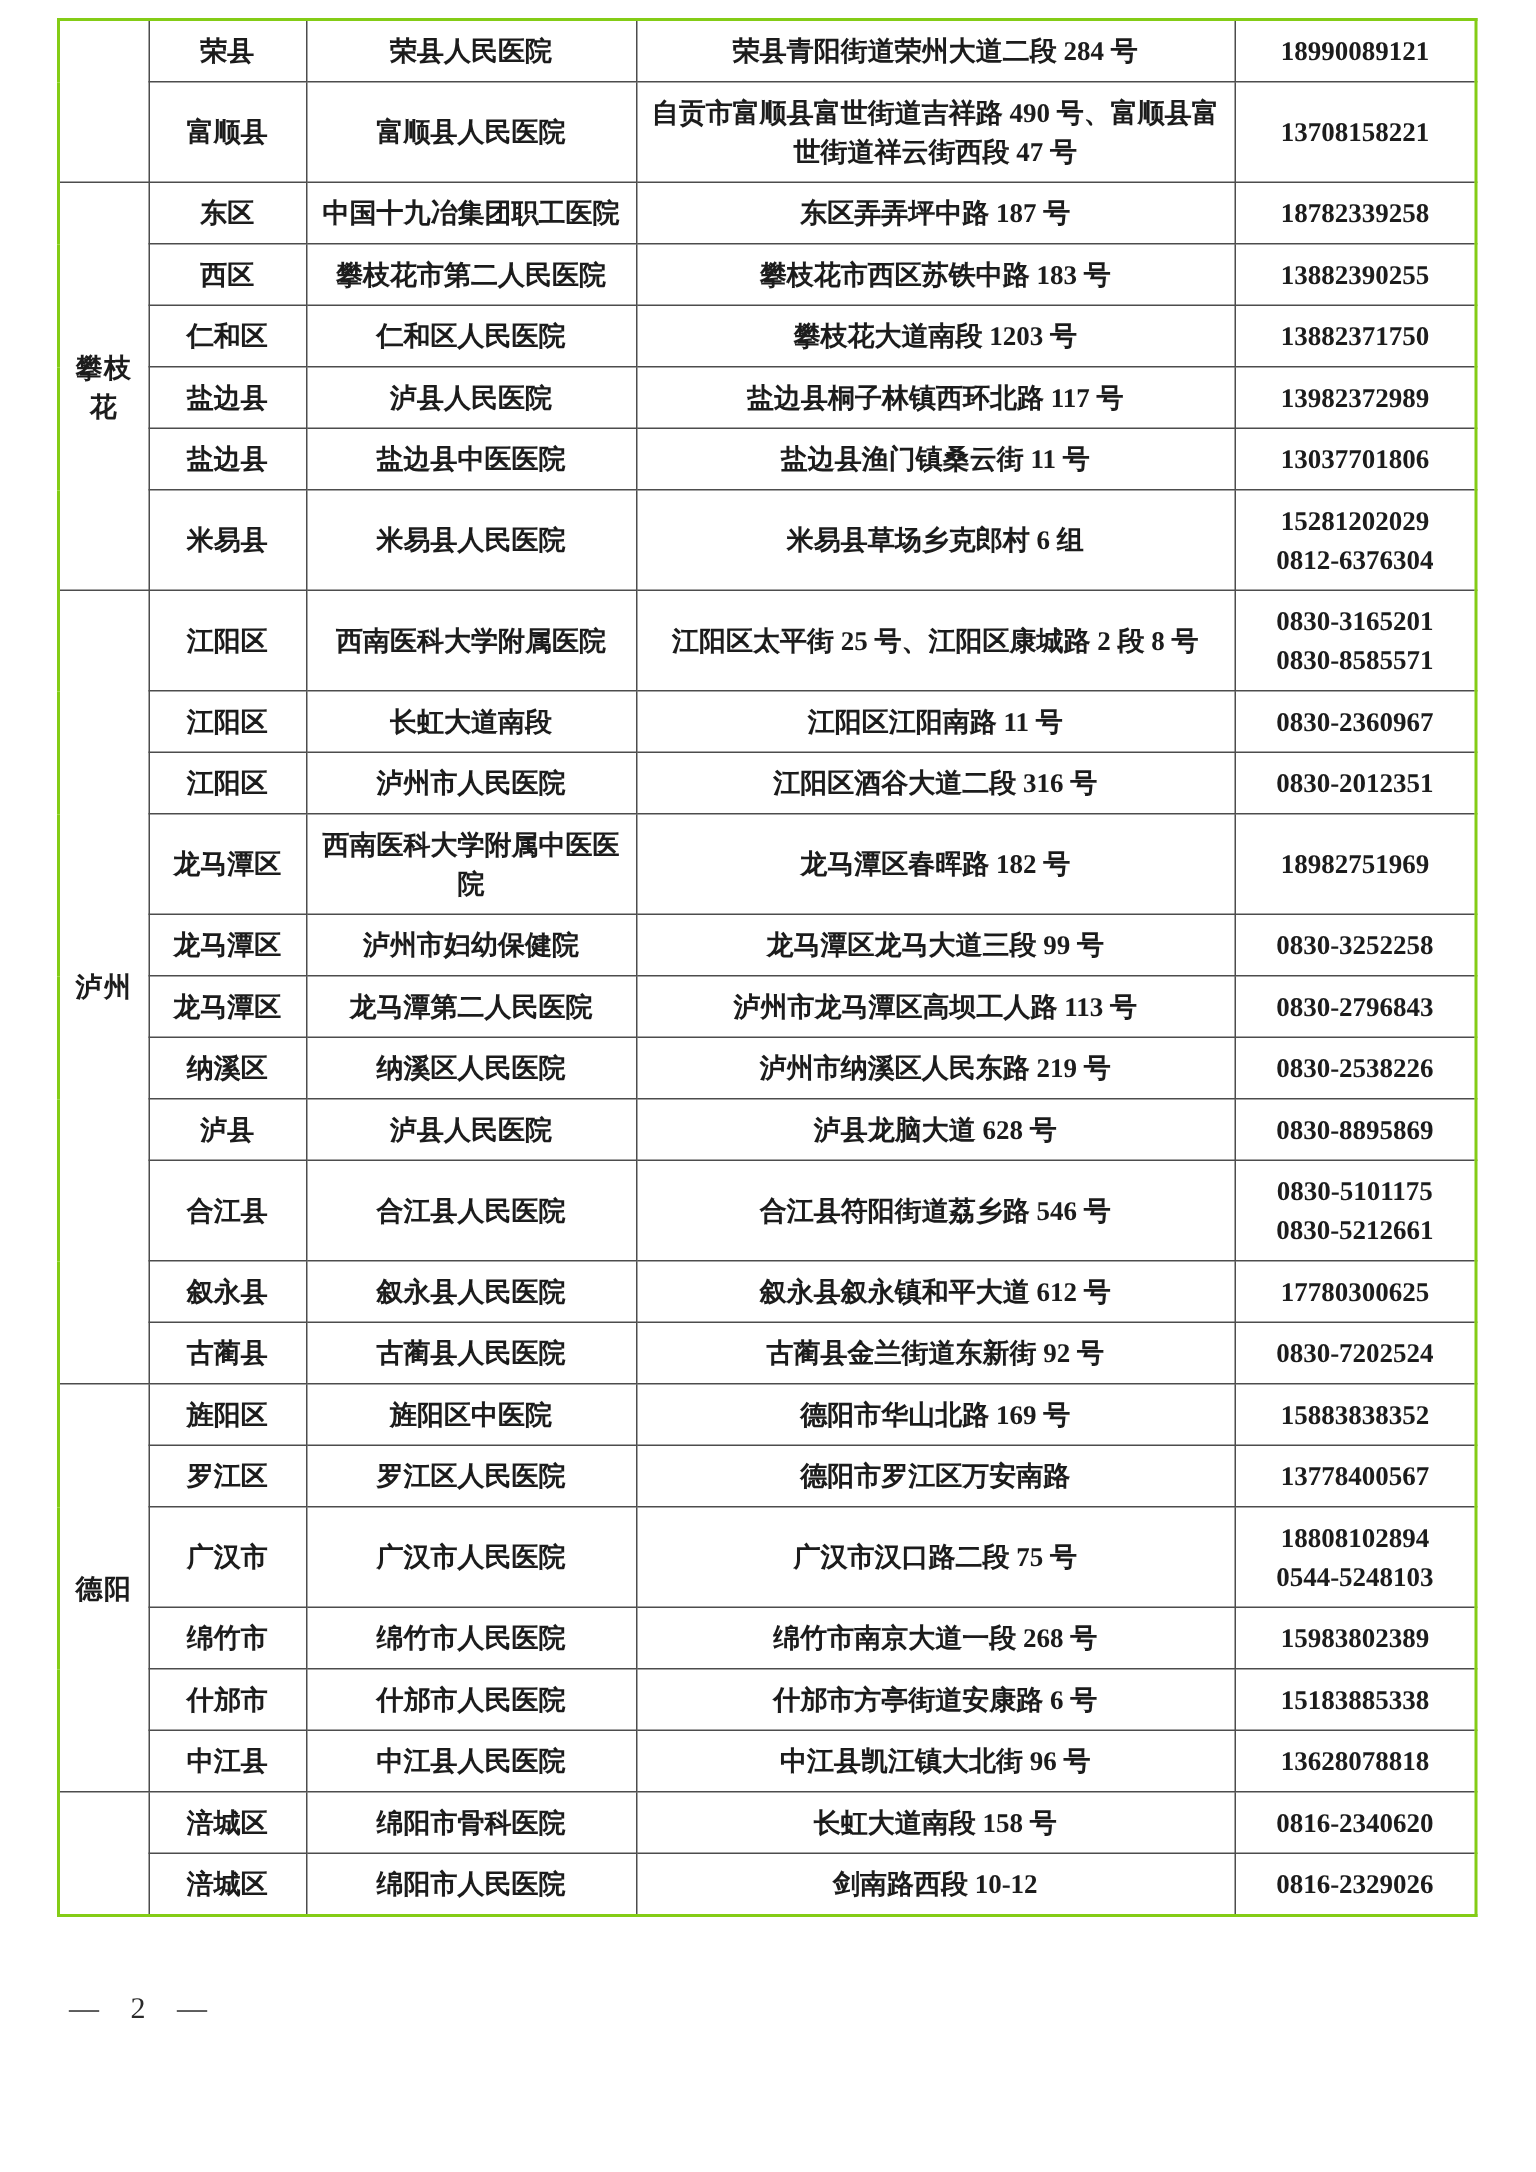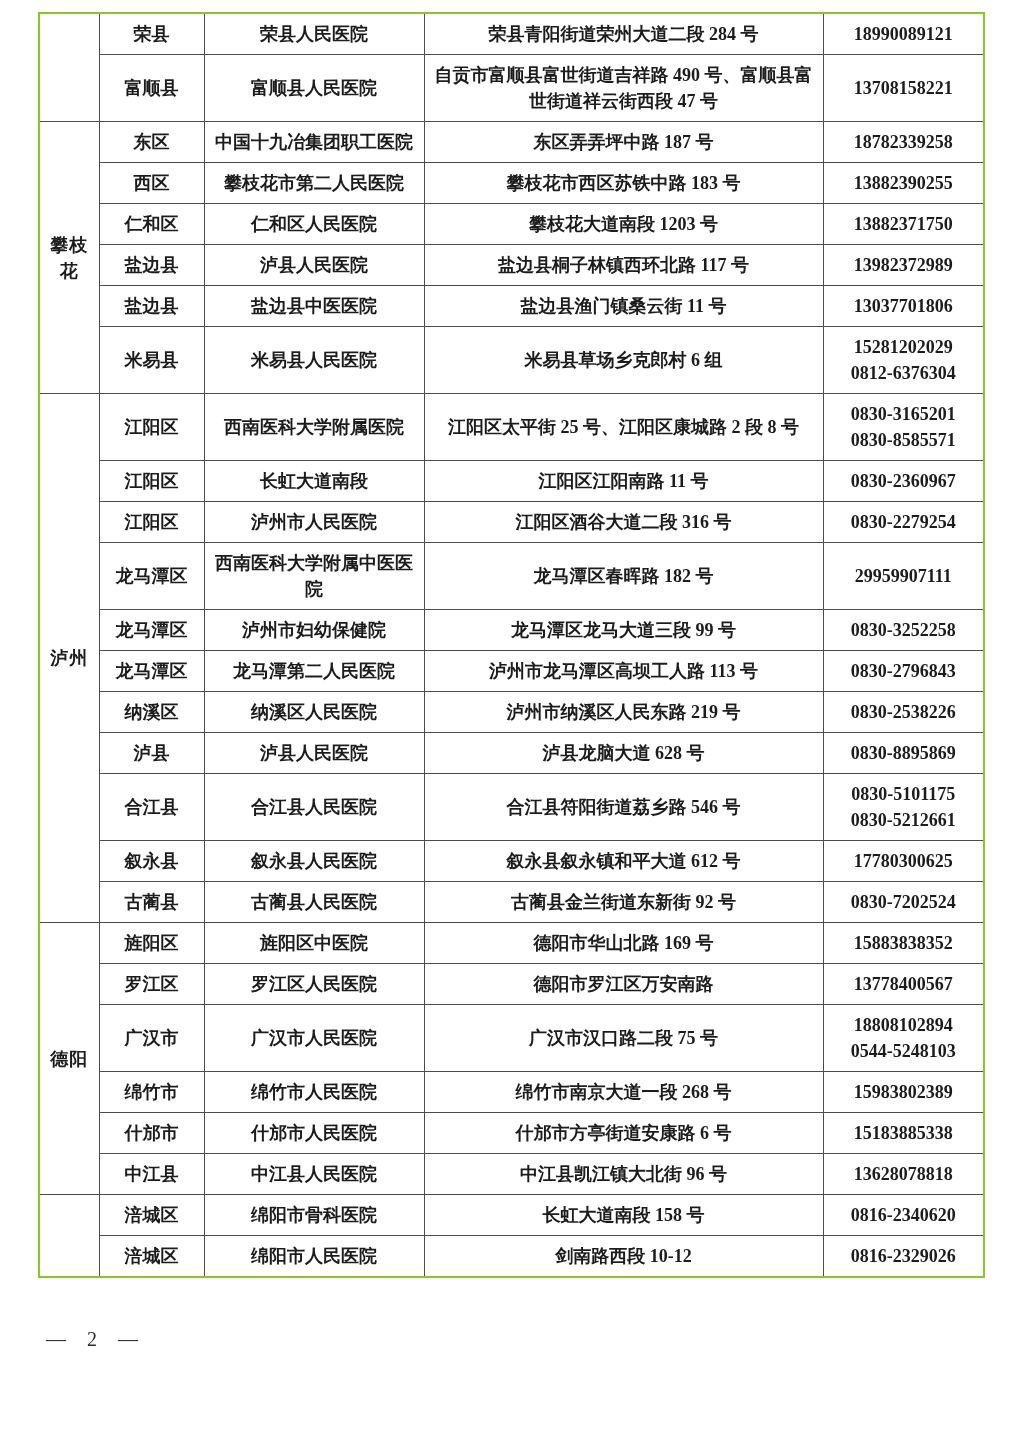--- a/index.html
+++ b/index.html
@@ -149,29 +149,29 @@
           <td class="address-cell">江阳区江阳南路 11 号</td>
           <td class="phone-cell">
             <div>0830-2360967</div>
           </td>
         </tr>
         <tr>
           <td class="district-cell">江阳区</td>
           <td class="hospital-cell">泸州市人民医院</td>
           <td class="address-cell">江阳区酒谷大道二段 316 号</td>
           <td class="phone-cell">
-            <div>0830-2279254</div>
+            <div>0830-2012351</div>
           </td>
         </tr>
         <tr>
           <td class="district-cell">龙马潭区</td>
           <td class="hospital-cell">西南医科大学附属中医医院</td>
           <td class="address-cell">龙马潭区春晖路 182 号</td>
           <td class="phone-cell">
-            <div>29959907111</div>
+            <div>18982751969</div>
           </td>
         </tr>
         <tr>
           <td class="district-cell">龙马潭区</td>
           <td class="hospital-cell">泸州市妇幼保健院</td>
           <td class="address-cell">龙马潭区龙马大道三段 99 号</td>
           <td class="phone-cell">
             <div>0830-3252258</div>
           </td>
         </tr>

